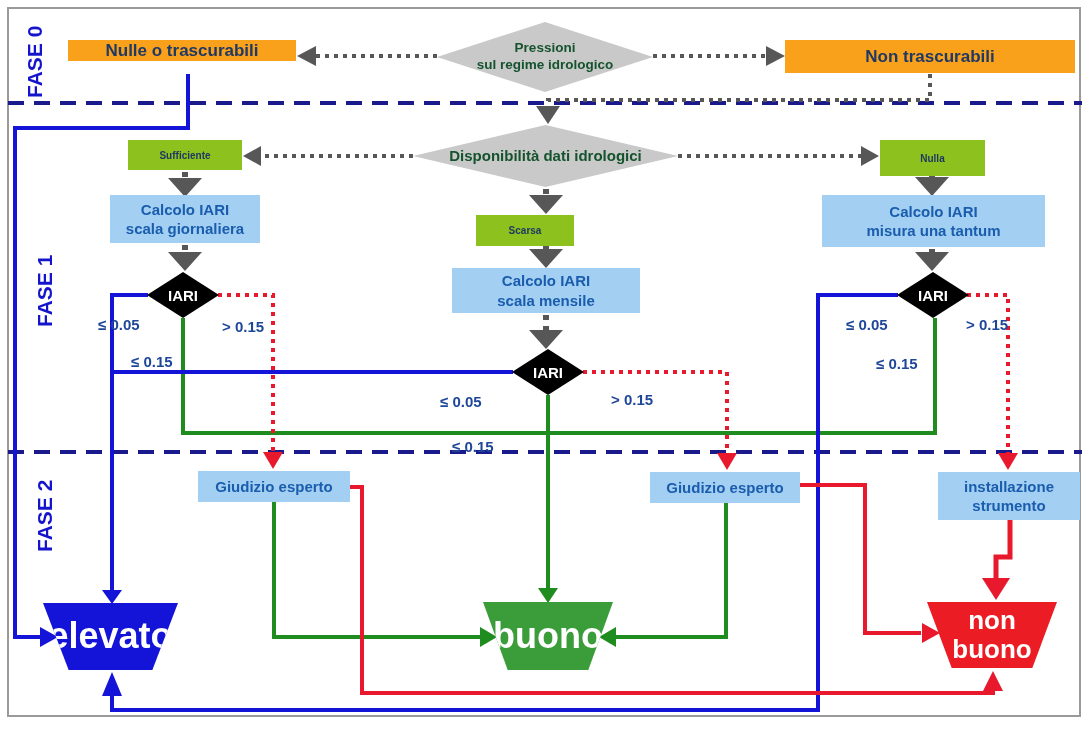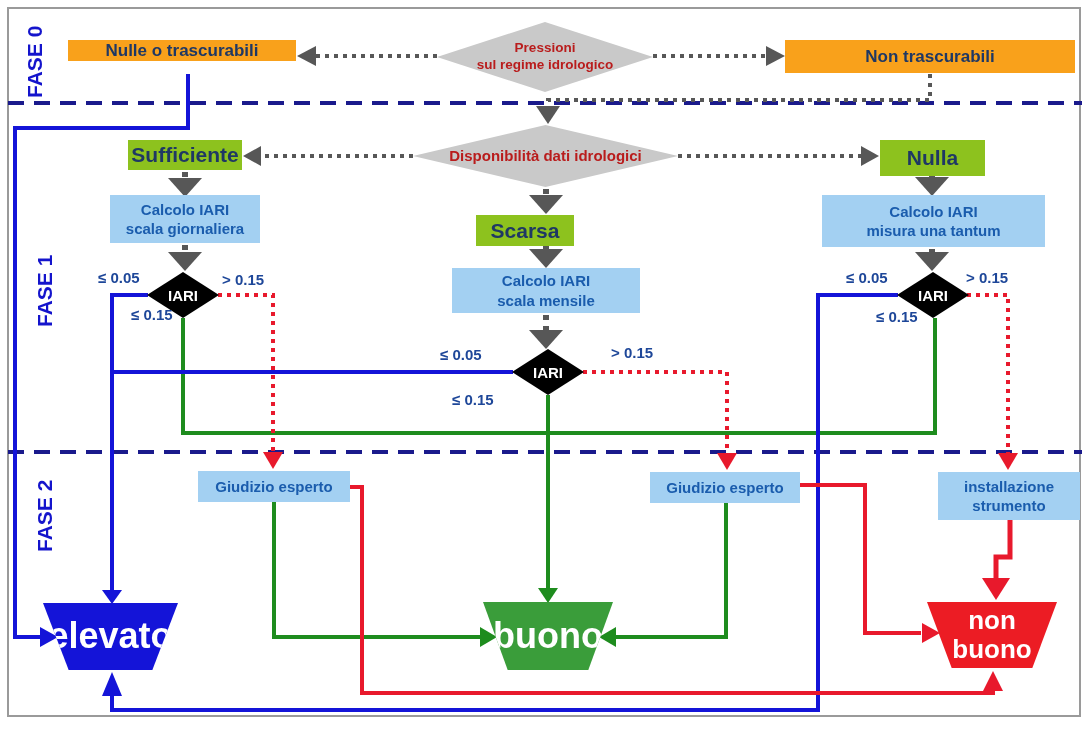--- a/index.html
+++ b/index.html
@@ -5,35 +5,35 @@
   html,body{margin:0;padding:0;background:#fff;}
   #stage{position:relative;width:1090px;height:732px;background:#ffffff;
          font-family:"Liberation Sans",sans-serif;overflow:hidden;}
   #frame{position:absolute;left:7px;top:7px;width:1074px;height:710px;
          border:2px solid #9a9a9a;box-sizing:border-box;}
   svg.wires{position:absolute;left:0;top:0;z-index:1;}
   .node{position:absolute;z-index:2;display:flex;flex-direction:column;
         align-items:center;justify-content:center;text-align:center;
         font-weight:bold;box-sizing:border-box;}
   .box-orange{background:#F9A11B;color:#1F3864;font-size:17px;}
-  .box-green{background:#8DC21E;color:#1F3864;font-size:21px;}
+  .box-green{background:#8DC21E;color:#1F3864;font-size:10px;}
   .box-blue{background:#A3D0F2;color:#1A5CAD;font-size:15px;line-height:1.3;}
-  .diamond-gray{background:#C9C9C9;color:#b91c1c;
+  .diamond-gray{background:#C9C9C9;color:#14532d;
         clip-path:polygon(50% 0,100% 50%,50% 100%,0 50%);line-height:1.25;align-items:center;}
   .diamond-black{background:#000;color:#fff;font-size:15px;
         clip-path:polygon(50% 0,100% 50%,50% 100%,0 50%);}
   .trap{clip-path:polygon(0 0,100% 0,81% 100%,19% 100%);color:#fff;font-size:36px;line-height:1.12;}
   .trap-blue{background:#1414D8;}
   .trap-green{background:#3A9D3A;}
   .trap-red{background:#EC1C24;font-size:26px;}
   .vlabel{position:absolute;z-index:2;color:#1414CC;font-weight:bold;font-size:21px;
         writing-mode:vertical-rl;transform:rotate(180deg);text-align:center;
         display:flex;align-items:center;justify-content:center;}
   .elabel{position:absolute;z-index:2;color:#1E4799;font-weight:bold;font-size:15px;
-        white-space:nowrap;}
+        white-space:nowrap;margin-top:47px;}
 </style>
 </head>
 <body>
 
 <div id="stage">
   <div id="frame"></div>
 
   <svg class="wires" width="1090" height="732" viewBox="0 0 1090 732">
 
     <line x1="8" y1="103" x2="1082" y2="103" stroke="#1A1A8C" stroke-width="4" stroke-dasharray="16 10"></line>

